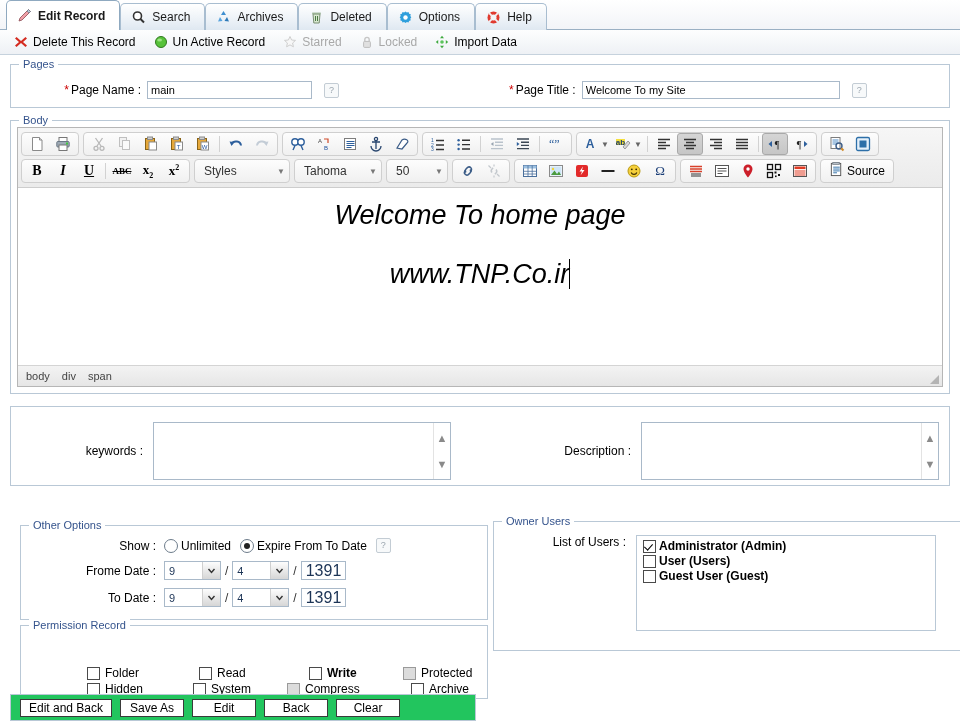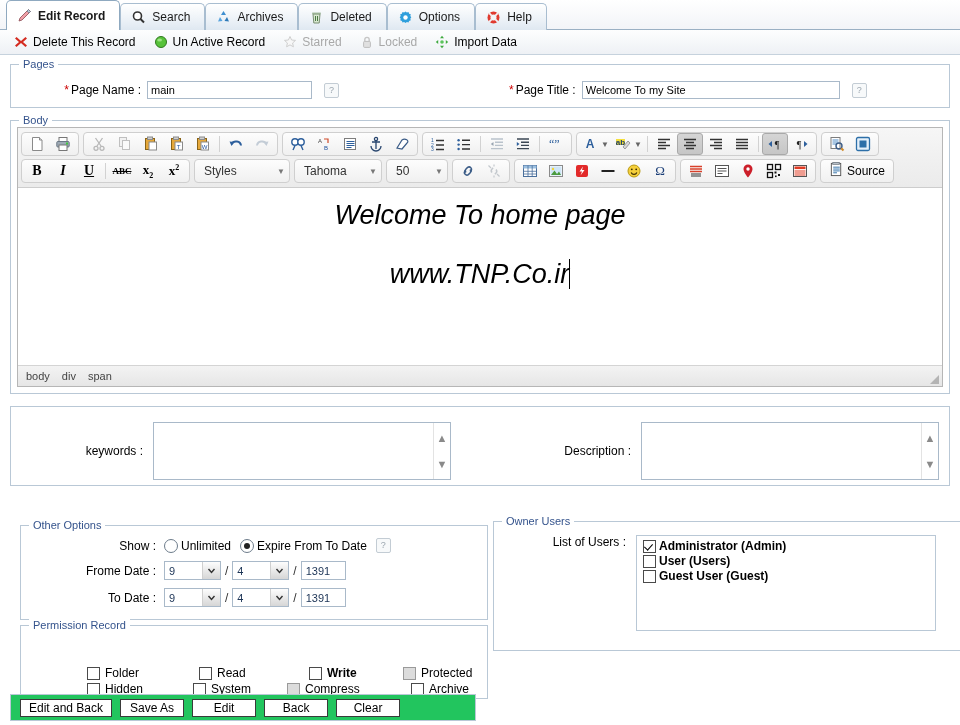--- a/index.html
+++ b/index.html
@@ -141,21 +141,21 @@
     color:#1b3355;padding-left:4px;cursor:pointer;position:relative;
   }
   .sel2 .arrow{
     width:17px;height:17px;margin-left:auto;
     background:linear-gradient(#fdfdfd,#d6d6d6);
     border-left:1px solid #cfcfcf;
     display:flex;align-items:center;justify-content:center;
   }
   .yr{
     border:1px solid #a9b9c9;height:19px;width:45px;box-sizing:border-box;
-    font-size:11px;color:#1b3355;padding-left:4px;background:#fff;
+    font-size:16px;color:#1b3355;padding-left:4px;background:#fff;
     font-family:"Liberation Sans",sans-serif;outline:none;
   }
   .slash{margin:0 4px;color:#333;}
   
   #owner-fs{position:absolute;left:483px;top:515px;width:466px;height:128px;}
   .ulist{
     border:1px solid #b9c8d6;background:#fff;width:300px;height:96px;
     box-sizing:border-box;padding:3px 0 0 6px;overflow:hidden;
   }
   .uitem{display:flex;align-items:center;gap:3px;font-weight:bold;font-size:12px;line-height:15px;}

